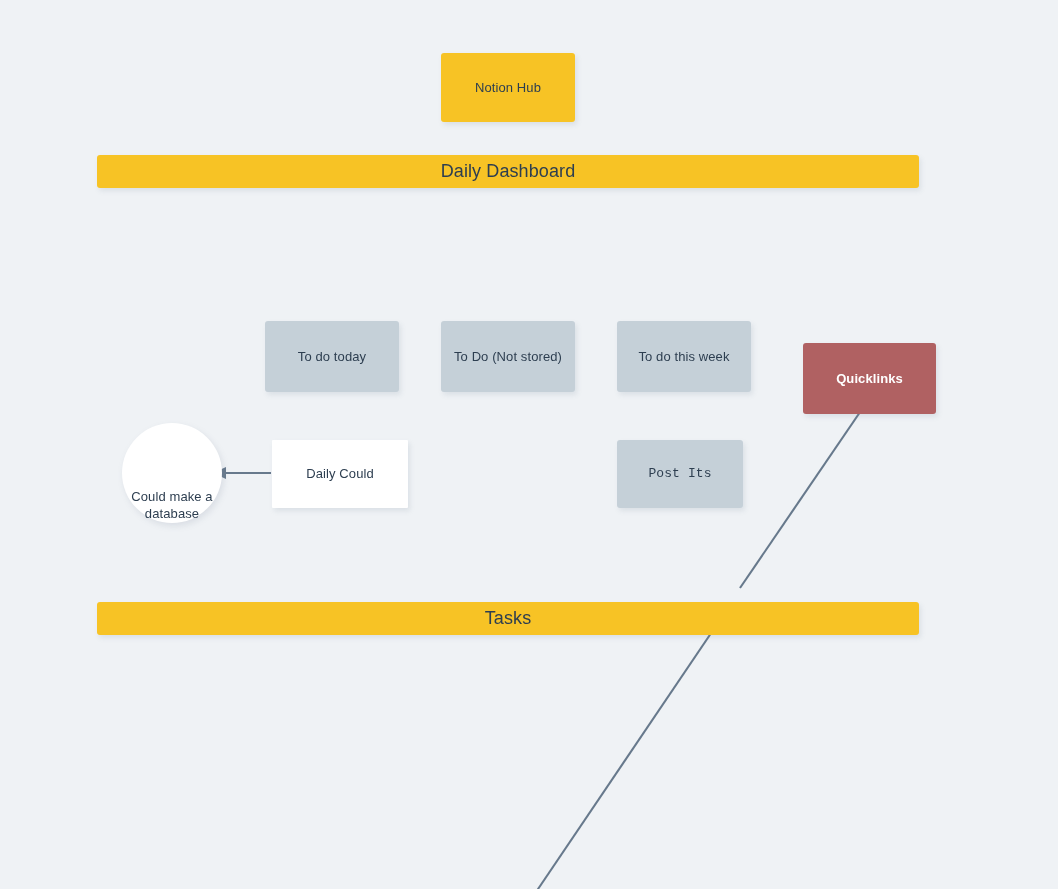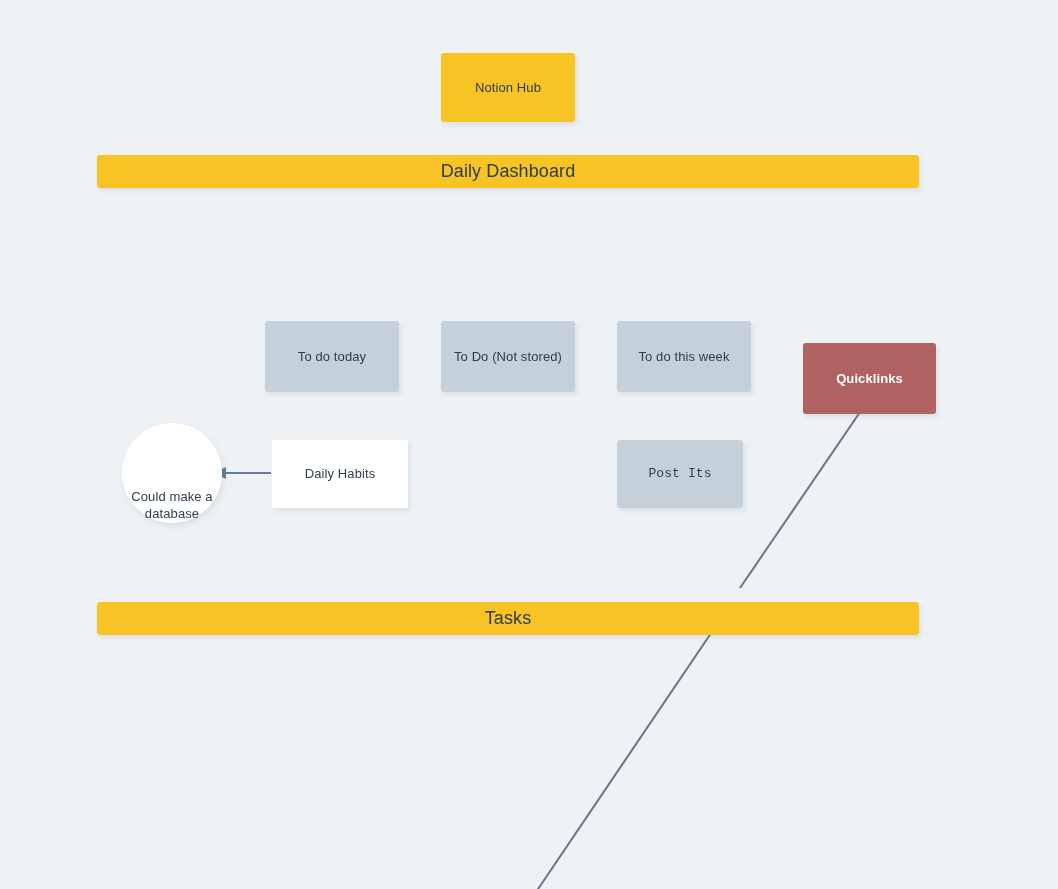--- a/index.html
+++ b/index.html
@@ -108,21 +108,21 @@
 
   <div class="node n-rose" style="left:803px; top:321px; width:133px; height:71px;margin-top:22px;">
     <span class="node-label">Quicklinks</span>
   </div>
 
   <div class="node n-circle" style="left:122px; top:423px; width:100px; height:100px;align-items:flex-end;">
     <span class="node-label">Could make a database</span>
   </div>
 
   <div class="node n-white" style="left:272px; top:440px; width:136px; height:68px;">
-    <span class="node-label">Daily Habits</span>
+    <span class="node-label">Daily Could</span>
   </div>
 
   <div class="node n-grey" style="left:617px; top:440px; width:126px; height:68px;font-family:Liberation Mono, monospace;">
     <span class="node-label">Post Its</span>
   </div>
 
   <div class="node n-yellow-bar" style="left:97px; top:587px; width:822px; height:33px;margin-top:15px;">
     <span class="node-label">Tasks</span>
   </div>
 

